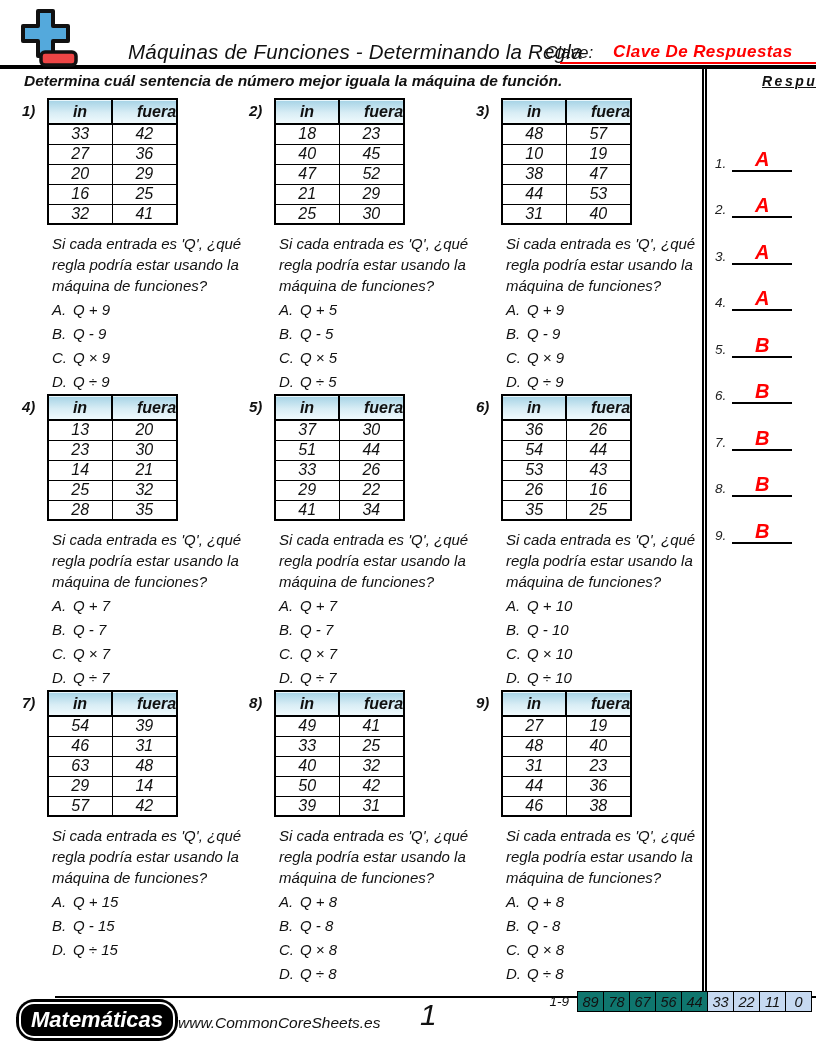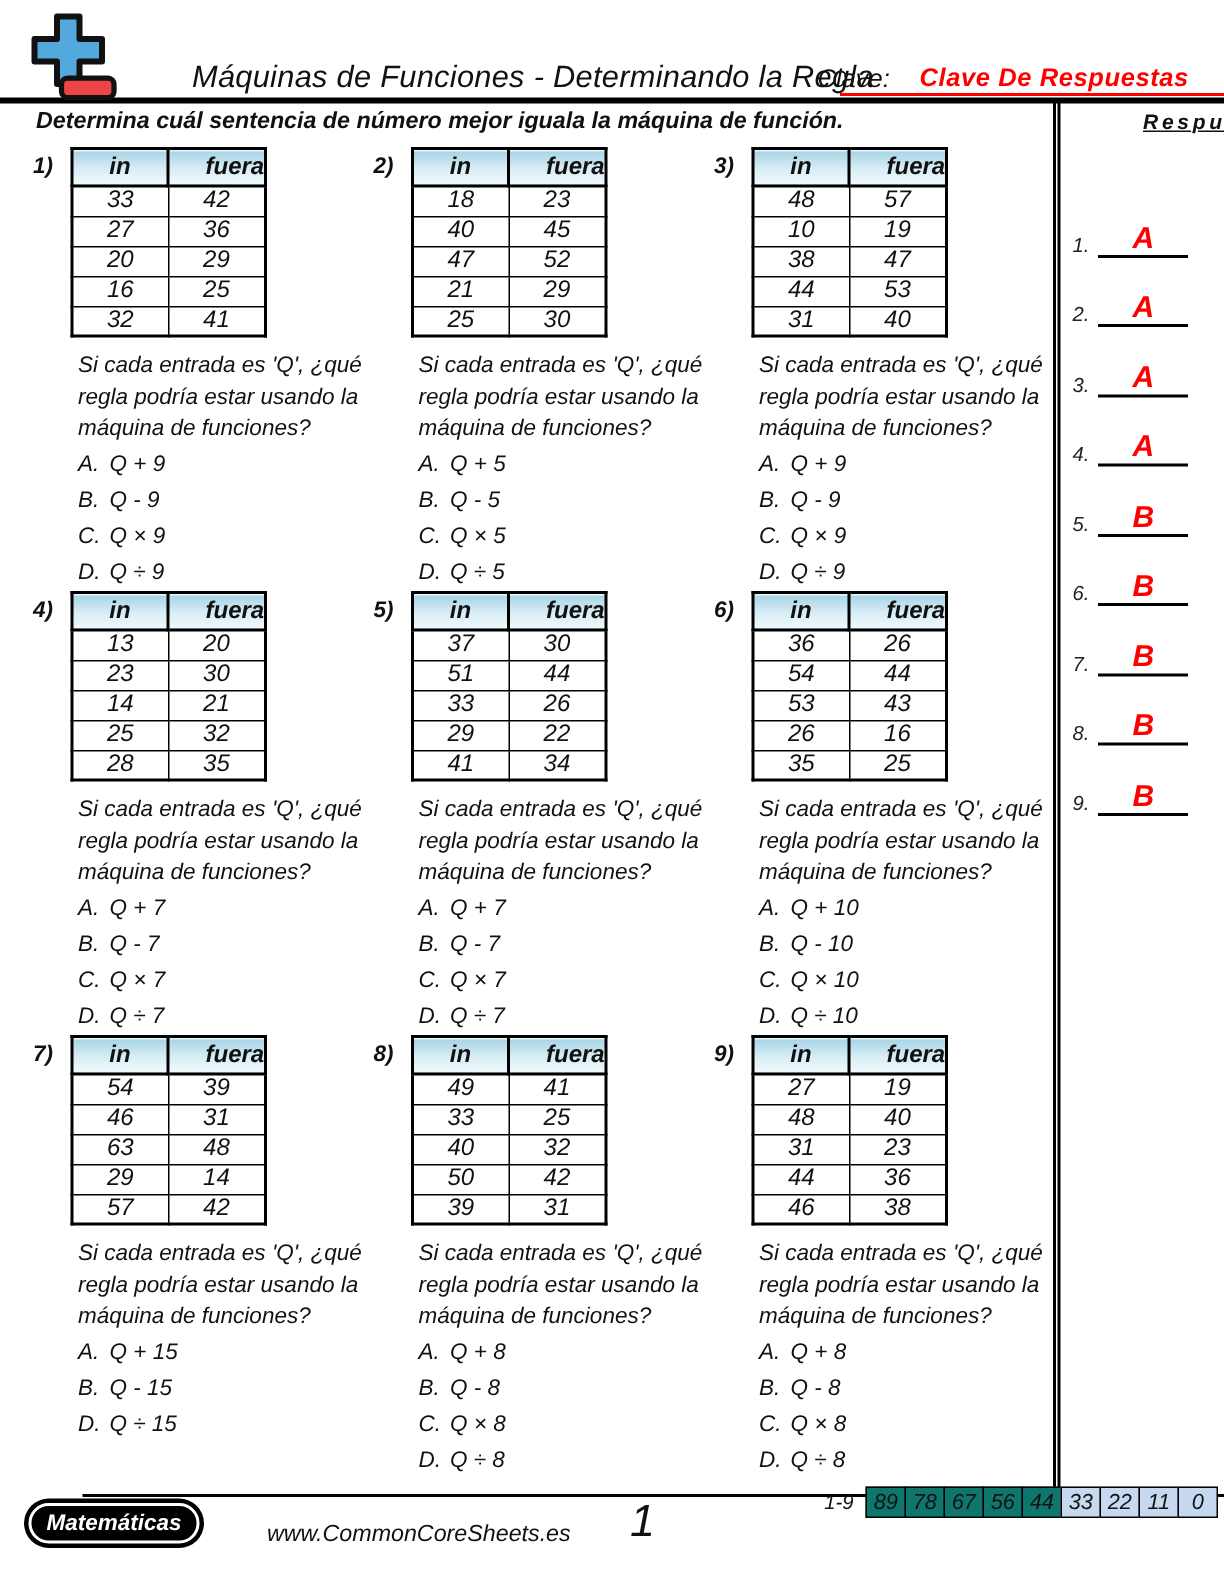--- a/index.html
+++ b/index.html
@@ -37,21 +37,21 @@
     border-left:5px double #000; padding:5px 0 0 8px; }
   .answers-heading { font-size:14px; font-weight:bold; letter-spacing:2.5px; text-decoration:underline;margin-left:47px; }
   .answers-list { margin-top:36px; }
   .ans-item { height:46.5px; display:flex; align-items:flex-end; }
   .ans-num { font-size:13.5px; color:#222; padding-bottom:1px; }
   .ans-value { width:60px; margin-left:6px; text-align:center; color:#ff0000; font-weight:bold; font-size:20px; line-height:22px; border-bottom:2px solid #000; }
 
   
   .footer-line { position:absolute; left:55px; top:996px; width:761px; height:2px; background:#000; }
   .brand-badge { position:absolute; left:16px; top:999px; background:#000; border-radius:19px; padding:3px; z-index:2; }
-  .brand-inner { border:2.5px solid #fff; border-radius:15px; padding:3px 10px; color:#fff; font-size:15px; font-weight:bold; white-space:nowrap; }
+  .brand-inner { border:2.5px solid #fff; border-radius:15px; padding:3px 10px; color:#fff; font-size:22px; font-weight:bold; white-space:nowrap; }
   .site-url { position:absolute; left:178px; top:1014px; font-size:15.5px; }
   .page-number { position:absolute; left:420px; top:998px; font-size:30px; }
   .score-row { position:absolute; top:991px; right:4px; display:flex; align-items:center; }
   .score-label { font-size:13.5px; margin-right:9px;margin-left:16px; }
   .score-cell { width:27px; height:21px; margin-left:-1px; border:1px solid #000; display:flex; align-items:center; justify-content:center; font-size:14.5px; background:#0f766e; }
   .score-cell.blue { background:#c6d9f1; }
 </style>
 </head>
 <body>
 

